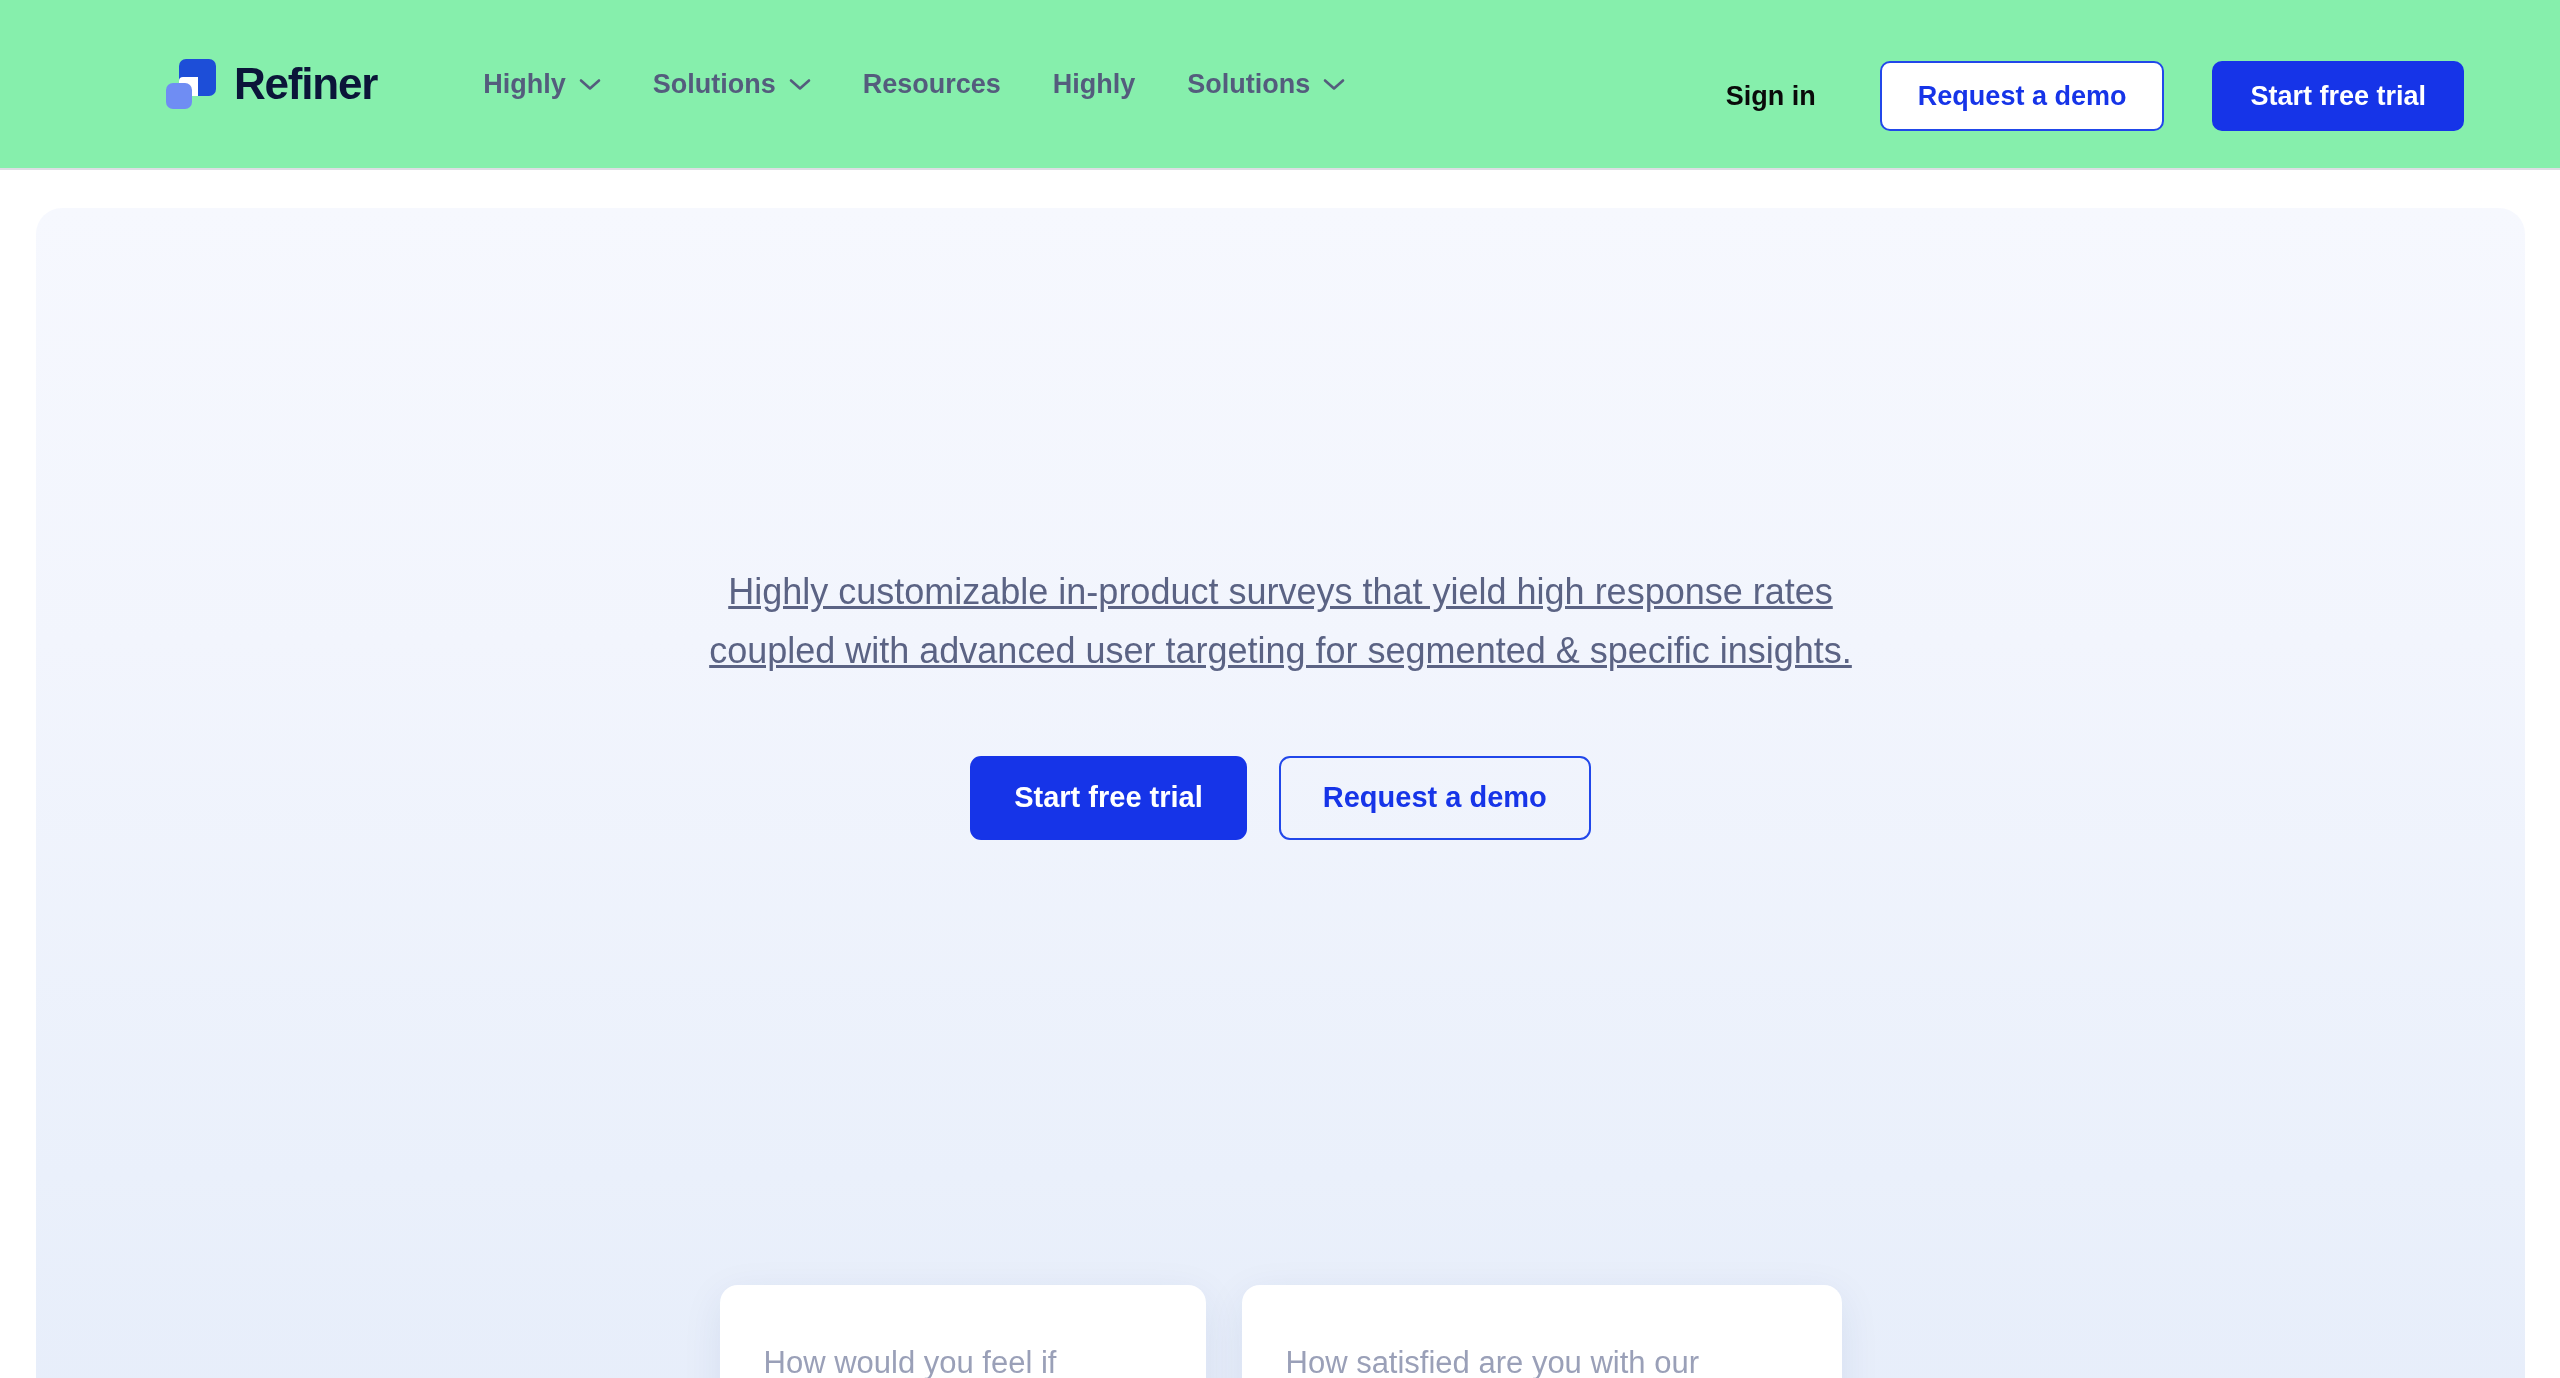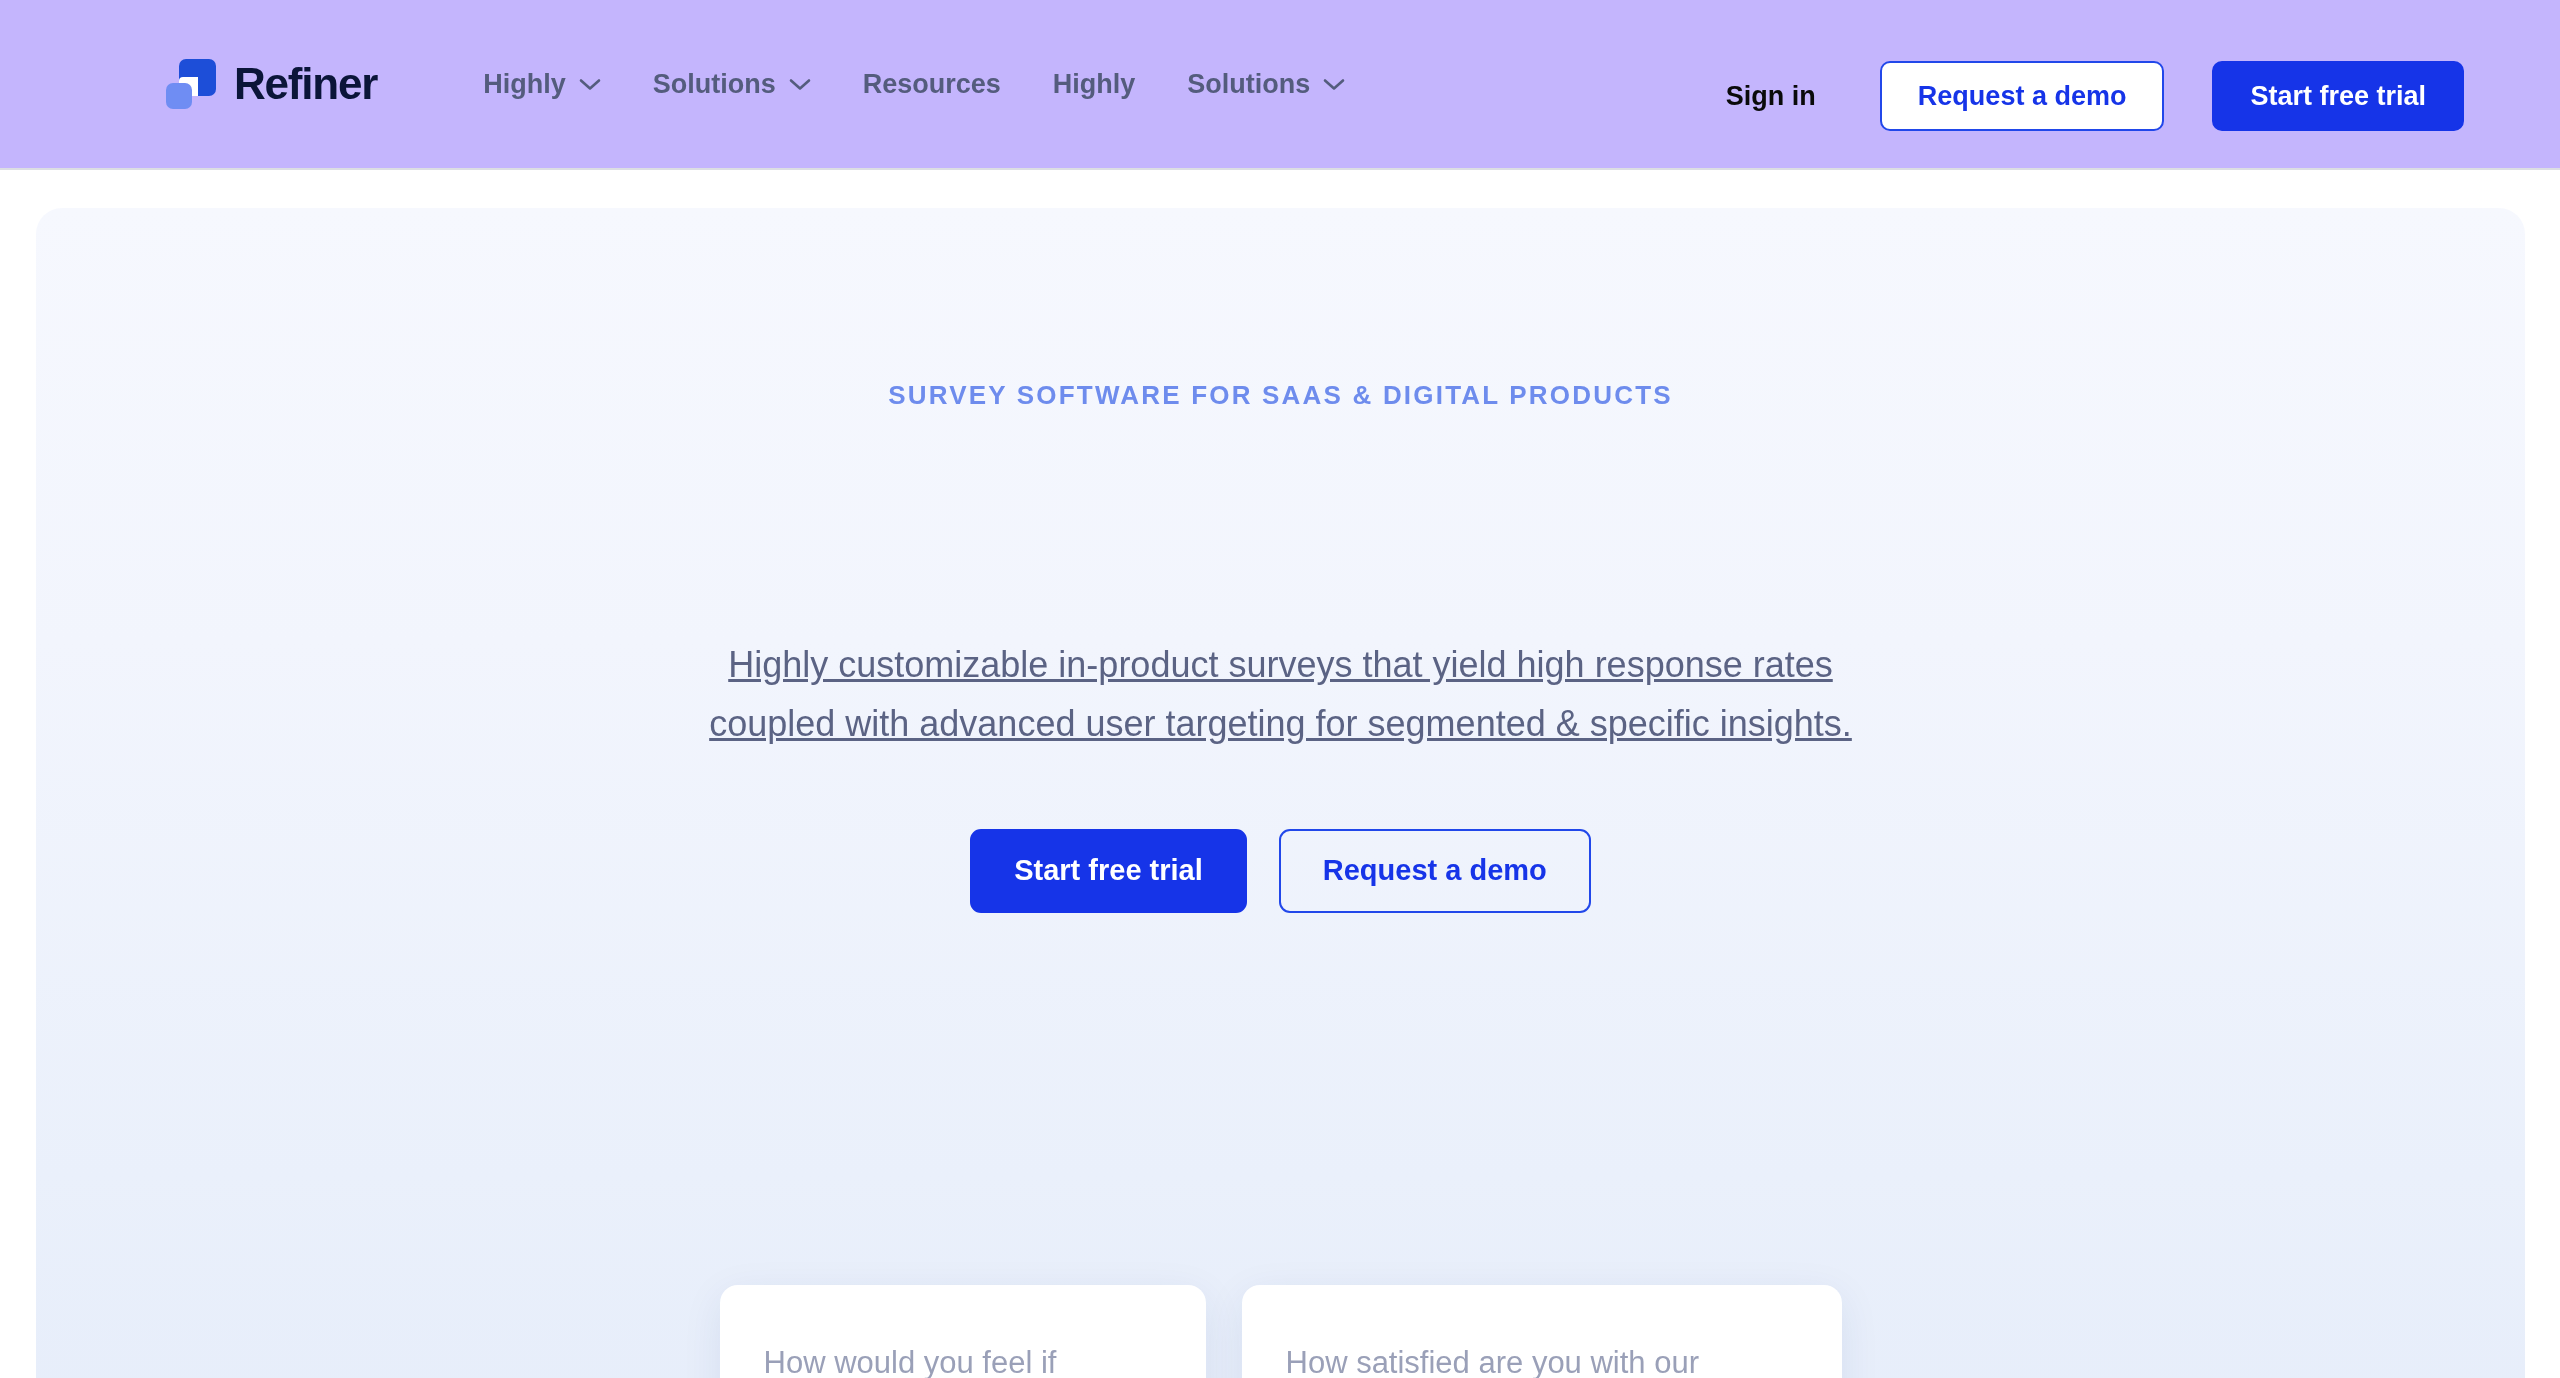--- a/index.html
+++ b/index.html
@@ -12,21 +12,21 @@
     background: #ffffff;
     font-family: "Liberation Sans", sans-serif;
     -webkit-font-smoothing: antialiased;
   }
 
   
   .site-header {
     position: relative;
     height: 170px;
     width: 100%;
-    background: #c4b5fd;
+    background: #86efac;
     border-bottom: 2px solid #dcdee3;
     display: flex;
     align-items: center;
   }
 
   .header-inner {
     width: 100%;
     height: 100%;
     display: flex;
     align-items: center;
@@ -305,21 +305,20 @@
       <a class="btn btn-primary" href="#">Start free trial</a>
     </div>
 
   </div>
 </header>
 
 <section class="hero">
 
   <div class="hero-content">
 
-    <div class="eyebrow">SURVEY SOFTWARE FOR SAAS &amp; DIGITAL PRODUCTS</div>
 
     <h1 class="hero-title">
       <br>
     </h1>
 
     <p class="hero-sub">Highly customizable in-product surveys that yield high response rates coupled with advanced user targeting for segmented &amp; specific insights.</p>
 
     <div class="hero-ctas">
       <a class="btn btn-primary" href="#">Start free trial</a>
       <a class="btn btn-ghost" href="#">Request a demo</a>

